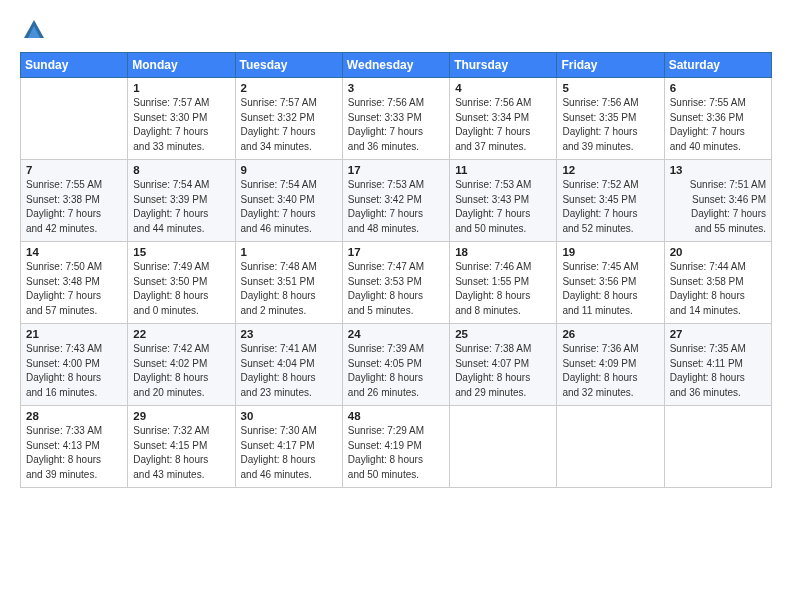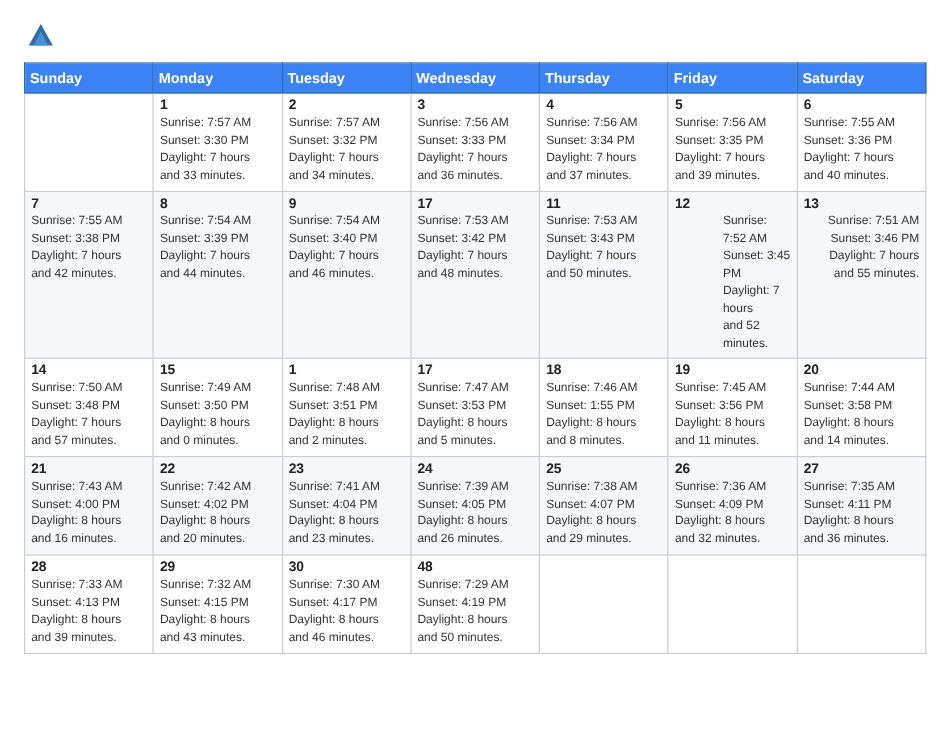--- a/index.html
+++ b/index.html
@@ -200,21 +200,21 @@
           </td>
           <td>
             <div class="day-number">11</div>
             <div class="day-info" style="white-space: pre-line;">Sunrise: 7:53 AM
 Sunset: 3:43 PM
 Daylight: 7 hours
 and 50 minutes.</div>
           </td>
           <td>
             <div class="day-number">12</div>
-            <div class="day-info" style="white-space: pre-line; margin-left: 40px;">Sunrise: 7:52 AM
+            <div class="day-info" style="white-space: pre-line;">Sunrise: 7:52 AM
 Sunset: 3:45 PM
 Daylight: 7 hours
 and 52 minutes.</div>
           </td>
           <td>
             <div class="day-number">13</div>
             <div class="day-info" style="white-space: pre-line; text-align: right;">Sunrise: 7:51 AM
 Sunset: 3:46 PM
 Daylight: 7 hours
 and 55 minutes.</div>

